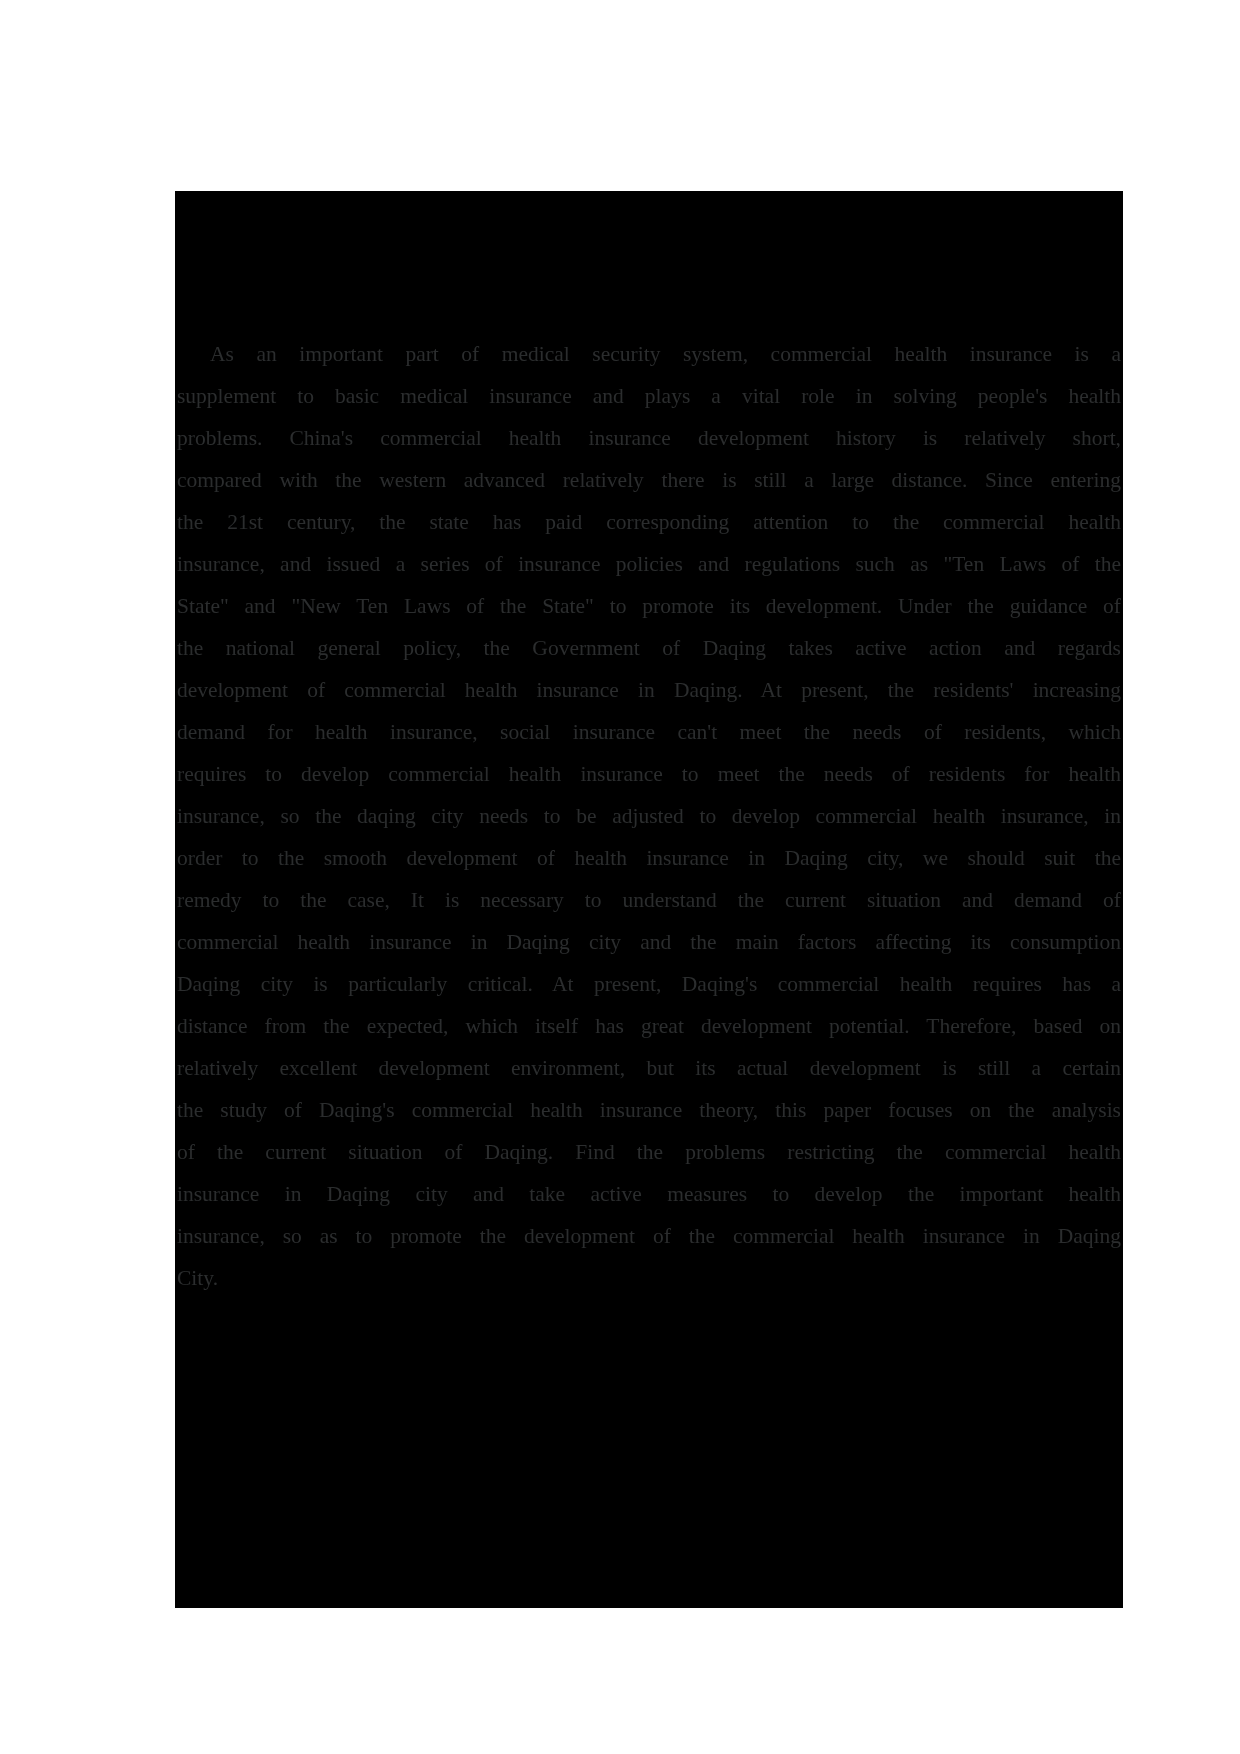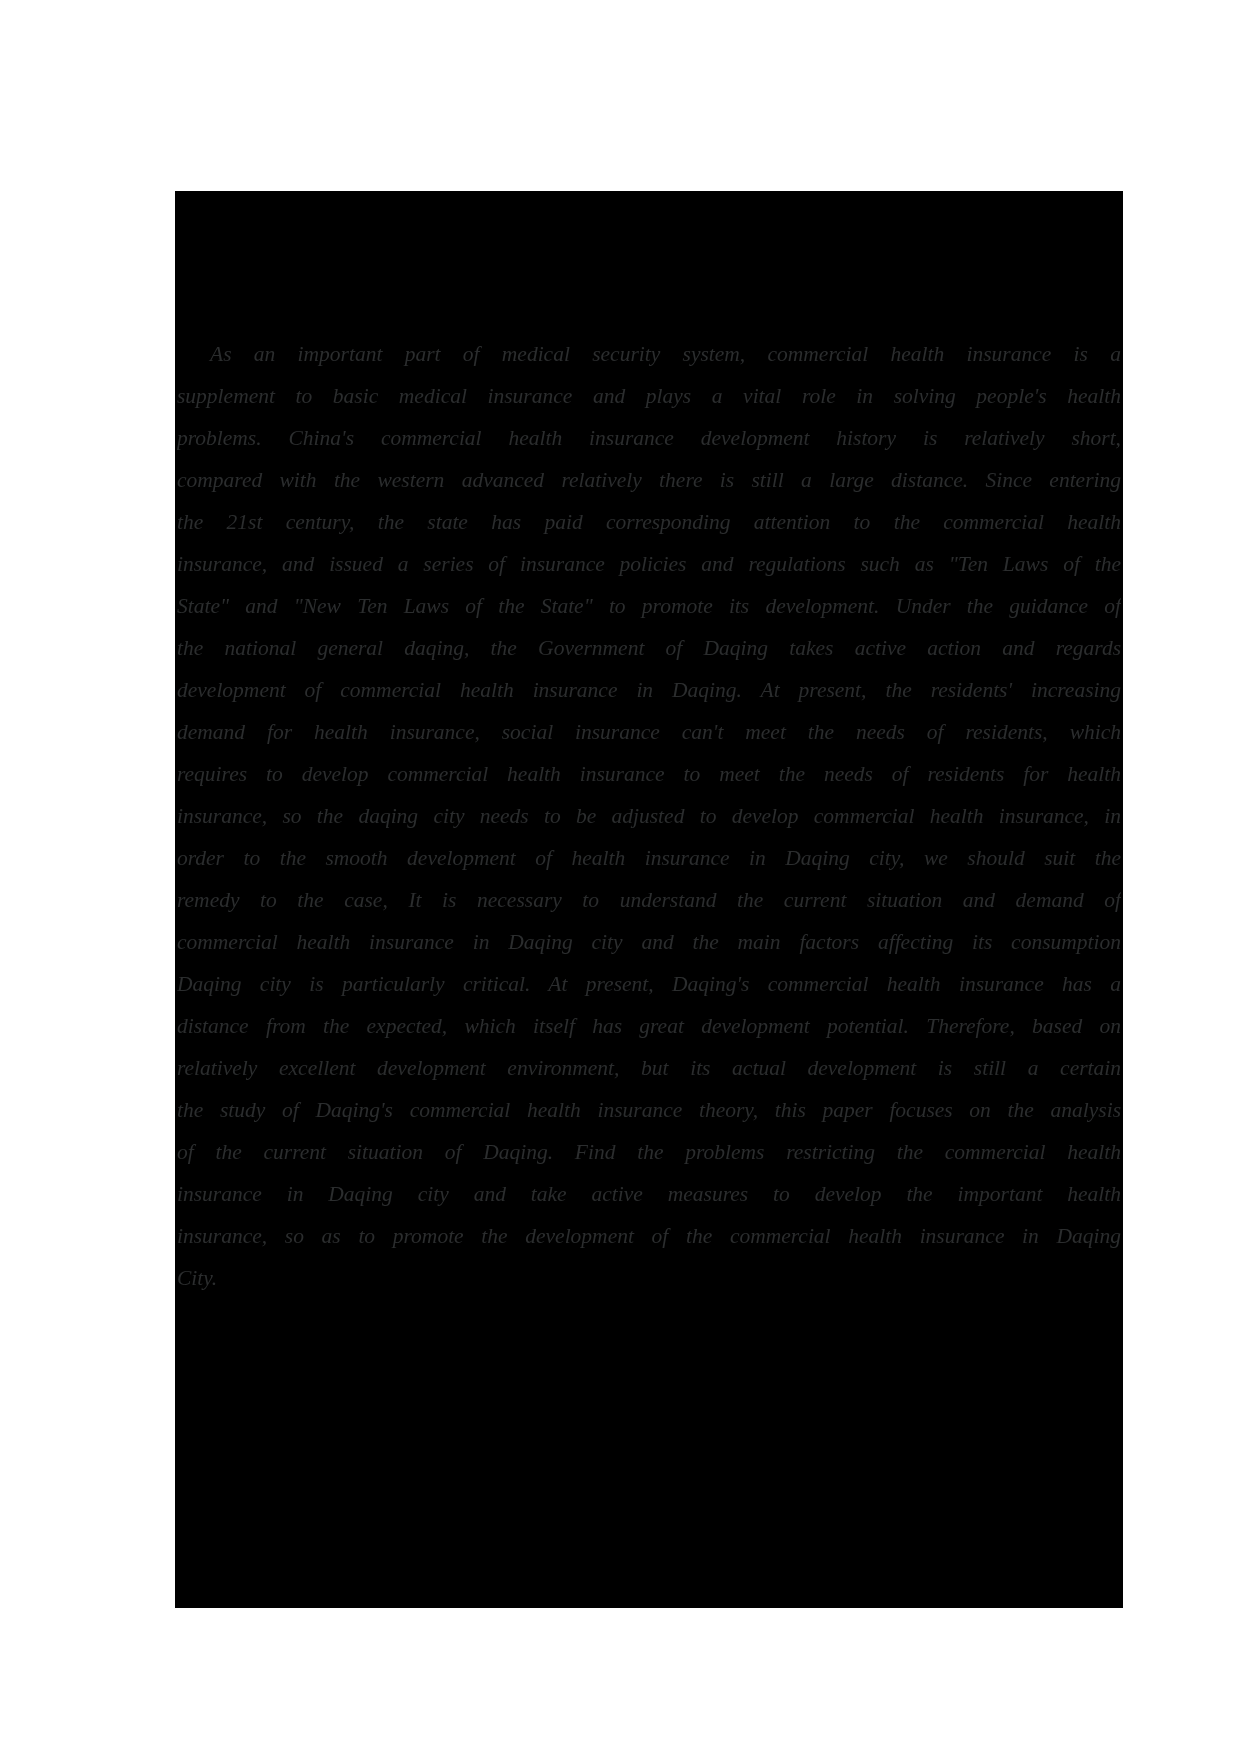--- a/index.html
+++ b/index.html
@@ -7,21 +7,20 @@
     padding: 0;
     background: #ffffff;
   }
   .page {
     position: relative;
     width: 1240px;
     height: 1754px;
     background: #ffffff;
     overflow: hidden;
     font-family: "Liberation Serif", "DejaVu Serif", serif;
-    font-style: italic;
   }
   .content-box {
     position: absolute;
     left: 175px;
     top: 191px;
     width: 948px;
     height: 1417px;
     background: #000000;
     box-sizing: border-box;
     padding: 142px 2px 0 2px;
@@ -58,29 +57,29 @@
 <div class="page">
   <div class="content-box">
     <div class="abstract">
         <div class="line first">As an important part of medical security system, commercial health insurance is a</div>
         <div class="line">supplement to basic medical insurance and plays a vital role in solving people's health</div>
         <div class="line">problems. China's commercial health insurance development history is relatively short,</div>
         <div class="line">compared with the western advanced relatively there is still a large distance. Since entering</div>
         <div class="line">the 21st century, the state has paid corresponding attention to the commercial health</div>
         <div class="line">insurance, and issued a series of insurance policies and regulations such as "Ten Laws of the</div>
         <div class="line">State" and "New Ten Laws of the State" to promote its development. Under the guidance of</div>
-        <div class="line">the national general daqing, the Government of Daqing takes active action and regards</div>
+        <div class="line">the national general policy, the Government of Daqing takes active action and regards</div>
         <div class="line">development of commercial health insurance in Daqing. At present, the residents' increasing</div>
         <div class="line">demand for health insurance, social insurance can't meet the needs of residents, which</div>
         <div class="line">requires to develop commercial health insurance to meet the needs of residents for health</div>
         <div class="line">insurance, so the daqing city needs to be adjusted to develop commercial health insurance, in</div>
         <div class="line">order to the smooth development of health insurance in Daqing city, we should suit the</div>
         <div class="line">remedy to the case, It is necessary to understand the current situation and demand of</div>
         <div class="line">commercial health insurance in Daqing city and the main factors affecting its consumption</div>
-        <div class="line">Daqing city is particularly critical. At present, Daqing's commercial health insurance has a</div>
+        <div class="line">Daqing city is particularly critical. At present, Daqing's commercial health requires has a</div>
         <div class="line">distance from the expected, which itself has great development potential. Therefore, based on</div>
         <div class="line">relatively excellent development environment, but its actual development is still a certain</div>
         <div class="line">the study of Daqing's commercial health insurance theory, this paper focuses on the analysis</div>
         <div class="line">of the current situation of Daqing. Find the problems restricting the commercial health</div>
         <div class="line">insurance in Daqing city and take active measures to develop the important health</div>
         <div class="line">insurance, so as to promote the development of the commercial health insurance in Daqing</div>
         <div class="line last">City.</div>
       </div>
   </div>
 </div>

